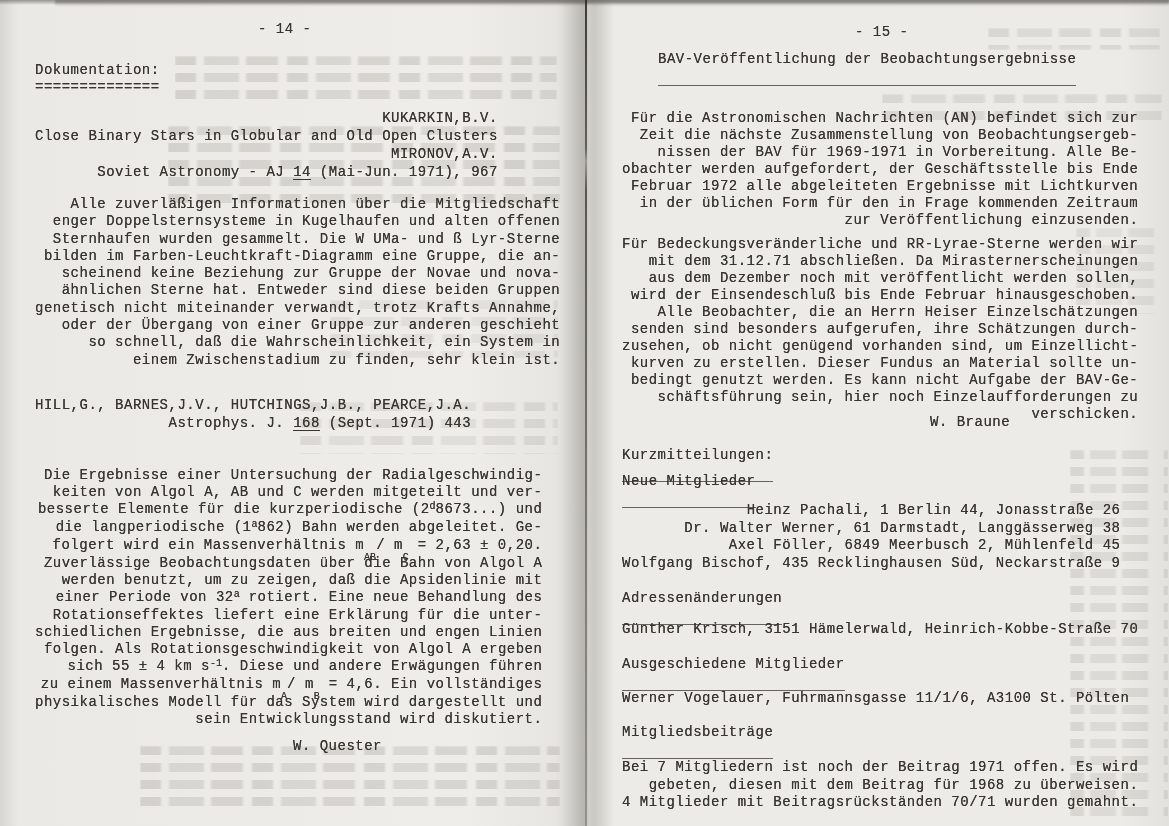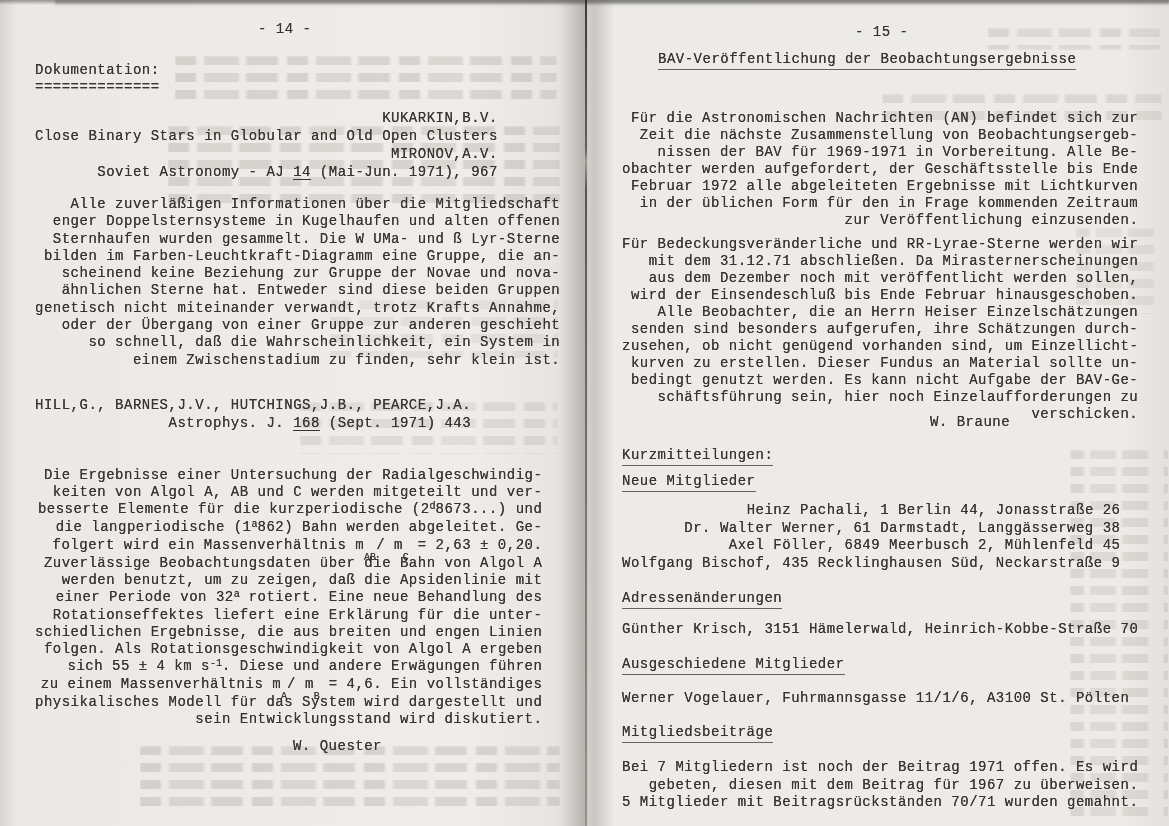--- a/index.html
+++ b/index.html
@@ -13,21 +13,21 @@
     color:#38352f;
   }
   .tx{
     position:absolute;
     font-size:14px;line-height:17.5px;letter-spacing:.5px;
     white-space:pre;
     text-shadow:0 0 .6px rgba(52,49,44,.85);
     text-align:right;
   }
   .tx .line{white-space:pre;}
-  .hd{border-bottom:1.6px solid rgba(64,60,54,.78);padding-bottom:0;}
+  .hd{border-bottom:1.6px solid rgba(64,60,54,.78);padding-bottom:16px;}
   .ul{text-decoration:underline;text-underline-offset:3px;text-decoration-thickness:1.4px;}
   .sp{font-size:10px;position:relative;top:-4.5px;letter-spacing:0;}
   .sb{font-size:10px;position:relative;top:11px;letter-spacing:0;}
   .gutter-line{
     position:absolute;left:585px;top:0;width:2px;height:826px;
     background:linear-gradient(180deg,rgba(40,38,35,.85) 0%,rgba(60,57,52,.7) 18%,rgba(90,87,80,.35) 19.5%,rgba(55,52,48,.75) 23%,rgba(70,67,62,.6) 60%,rgba(95,92,86,.45) 100%);
     filter:blur(.4px);
   }
   .gutter-shade{
     position:absolute;left:560px;top:0;width:55px;height:826px;
@@ -90,16 +90,16 @@
     <div class="tx" style="left:622px;top:236px;line-height:17px"><div class="line">Für Bedeckungsveränderliche und RR-Lyrae-Sterne werden wir</div><div class="line">mit dem 31.12.71 abschließen. Da Mirasternerscheinungen</div><div class="line">aus dem Dezember noch mit veröffentlicht werden sollen,</div><div class="line">wird der Einsendeschluß bis Ende Februar hinausgeschoben.</div><div class="line">Alle Beobachter, die an Herrn Heiser Einzelschätzungen</div><div class="line">senden sind besonders aufgerufen, ihre Schätzungen durch-</div><div class="line">zusehen, ob nicht genügend vorhanden sind, um Einzellicht-</div><div class="line">kurven zu erstellen. Dieser Fundus an Material sollte un-</div><div class="line">bedingt genutzt werden. Es kann nicht Aufgabe der BAV-Ge-</div><div class="line">schäftsführung sein, hier noch Einzelaufforderungen zu</div><div class="line">verschicken.</div></div>
     <div class="tx" style="left:930px;top:414px">W. Braune</div>
     <div class="tx hd" style="left:622px;top:447px">Kurzmitteilungen:</div>
     <div class="tx hd" style="left:622px;top:473px">Neue Mitglieder</div>
     <div class="tx" style="left:622px;top:502px;line-height:17.6px"><div class="line">Heinz Pachali, 1 Berlin 44, Jonasstraße 26</div><div class="line">Dr. Walter Werner, 61 Darmstadt, Langgässerweg 38</div><div class="line">Axel Föller, 6849 Meerbusch 2, Mühlenfeld 45</div><div class="line">Wolfgang Bischof, 435 Recklinghausen Süd, Neckarstraße 9</div></div>
     <div class="tx hd" style="left:622px;top:590px">Adressenänderungen</div>
     <div class="tx" style="left:622px;top:621px"><div class="line">Günther Krisch, 3151 Hämelerwald, Heinrich-Kobbe-Straße 70</div></div>
     <div class="tx hd" style="left:622px;top:656px">Ausgeschiedene Mitglieder</div>
     <div class="tx" style="left:622px;top:690px"><div class="line">Werner Vogelauer, Fuhrmannsgasse 11/1/6, A3100 St. Pölten</div></div>
     <div class="tx hd" style="left:622px;top:724px">Mitgliedsbeiträge</div>
-    <div class="tx" style="left:622px;top:759px;line-height:17.6px"><div class="line">Bei 7 Mitgliedern ist noch der Beitrag 1971 offen. Es wird</div><div class="line">gebeten, diesen mit dem Beitrag für 1967 zu überweisen.</div><div class="line">5 Mitglieder mit Beitragsrückständen 70/71 wurden gemahnt.</div></div>
+    <div class="tx" style="left:622px;top:759px;line-height:17.6px"><div class="line">Bei 7 Mitgliedern ist noch der Beitrag 1971 offen. Es wird</div><div class="line">gebeten, diesen mit dem Beitrag für 1968 zu überweisen.</div><div class="line">4 Mitglieder mit Beitragsrückständen 70/71 wurden gemahnt.</div></div>
   </div>
 
 </div>
 
 </body></html>

